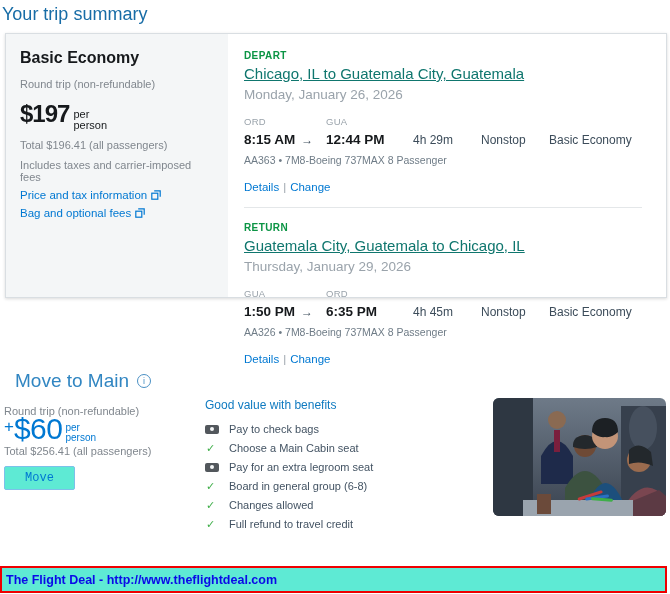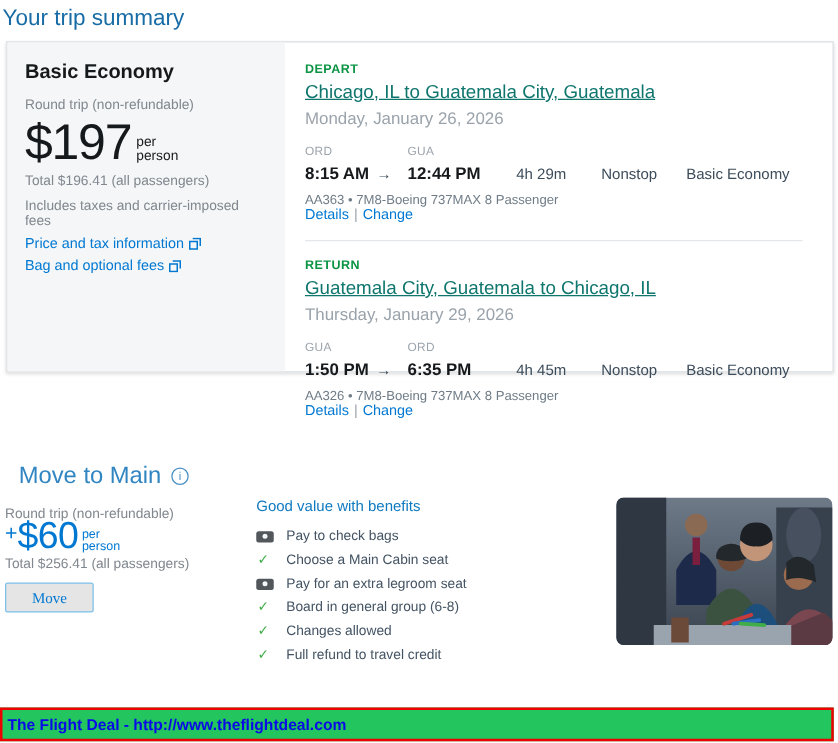--- a/index.html
+++ b/index.html
@@ -9,78 +9,78 @@
   .page-title { position:absolute; left:2px; top:4px; font-size:18px; font-weight:400; color:#176ca6; }
 
   
   .trip-card { position:absolute; left:5px; top:33px; width:662px; height:265px; background:#fff;
     border:1px solid #d9dee2; box-shadow:0 1px 3px rgba(0,0,0,.15); display:flex; }
 
   .fare-panel { width:222px; background:#f4f6f7; padding:13px 14px; flex:0 0 auto; }
   .fare-name { font-size:16px; font-weight:700; color:#16191c; margin-top:2px; }
   .trip-type { font-size:11px; color:#80878e; margin-top:11px; }
   .price-row { display:flex; margin-top:6px; color:#16191c; }
-  .price-big { font-size:40px; line-height:36px; font-weight:400; letter-spacing:-1px; }
+  .price-big { font-size:24px; line-height:36px; font-weight:700; letter-spacing:-1px; }
   .per-block { font-size:11px; line-height:11px; margin-left:4px; padding-top:13px; color:#16191c; }
   .muted { font-size:11px; color:#80878e; }
   .fare-total { margin-top:7px; }
   .fare-note { margin-top:8px; }
   .fare-link { display:flex; align-items:center; gap:4px; margin-top:6px; font-size:11.5px; color:#0078d2; cursor:pointer; }
   .ext-icon { width:10px; height:10px; display:inline-block; }
 
   .flights-panel { flex:1; padding:16px 14px 12px 16px; position:relative; }
   .seg-dir { font-size:10px; font-weight:700; letter-spacing:.4px; color:#0b9444; }
   .seg-route { font-size:15px; color:#0f766e; margin-top:4px; cursor:default;text-decoration:underline; }
   .seg-date { font-size:13.5px; color:#9aa3ab; margin-top:5px; }
   .seg-cols { display:flex; }
   .labels-row { margin-top:14px; }
   .times-row { margin-top:3px; align-items:baseline;justify-content:space-between; }
   .c1 { width:82px; } .c2 { width:87px; } .c3 { width:68px; } .c4 { width:68px; } .c5 { flex:1; }
   .code-lbl { font-size:9.5px; color:#9aa3ab; letter-spacing:.3px; }
   .time { font-size:13.5px; font-weight:700; color:#16191c; }
   .arrow { font-size:12px; color:#3c4c5a; font-weight:400; margin-left:6px; }
   .seg-meta { font-size:12px; color:#3c4c5a; }
   .flight-info { font-size:10.5px; color:#6f7c87; margin-top:6px; }
-  .seg-links { margin-top:0; font-size:11.5px; }
+  .seg-links { margin-top:15px; font-size:11.5px; }
   .seg-links .lnk { color:#0078d2; cursor:pointer; }
   .seg-links .sep { color:#9aa3ab; margin:0 4px; }
   .seg-divider { border:none; border-top:1px solid #e4e7e9; margin:14px 10px 14px 0; }
 
   
   .upsell { position:absolute; left:4px; top:362px; width:663px; height:198px; }
   .upsell-head { position:absolute; left:0; top:8px; display:flex; align-items:center; gap:8px;
     font-size:19px; color:#3186c2;margin-left:11px; }
   .info-icon { width:14px; height:14px; border:1px solid #4a90c4; border-radius:50%; color:#4a90c4;
     font-size:9px; line-height:12px; text-align:center; display:inline-block; cursor:pointer; }
   .up-triptype { position:absolute; left:0; top:43px; font-size:11px; color:#80878e; }
   .up-price { position:absolute; left:0; top:51px; display:flex; color:#0078d2; }
   .plus { font-size:17px; padding-top:4px; }
   .up-big { font-size:30px; line-height:32px; font-weight:400; letter-spacing:-.5px; }
   .up-per { font-size:10px; line-height:10px; margin-left:3px; padding-top:10px; color:#0078d2; }
   .up-total { position:absolute; left:0; top:83px; font-size:11px; color:#80878e; }
-  .move-btn { position:absolute; left:0; top:104px; width:71px; height:24px; background:#e5e5e5;
+  .move-btn { position:absolute; left:0; top:104px; width:71px; height:24px; background:#5eead4;
     border:1px solid #7cc0ea; border-radius:2px; color:#0078d2; font-size:12px;
-    font-family:Liberation Serif, serif; cursor:pointer; }
+    font-family:Liberation Mono, monospace; cursor:pointer; }
 
   .benefits { position:absolute; left:201px; top:36px; }
   .benefits-title { font-size:12px; color:#0f7ac0; margin-bottom:11px; }
   .benefit { display:flex; align-items:center; gap:10px; margin-bottom:8px; height:11px; }
   .b-icon { flex:0 0 14px; height:10px; position:relative; }
   .b-icon[data-icon="pay"] { width:14px; height:9px; background:#52575c; border-radius:2px; margin-top:1px; }
   .b-icon[data-icon="pay"]::after { content:""; position:absolute; left:5px; top:2.5px; width:4px; height:4px;
     background:#f4f6f7; border-radius:50%; }
   .b-icon[data-icon="check"]::before { content:"\2713"; color:#3fae49; font-size:11px; line-height:10px;
     position:absolute; left:1px; top:0; }
   .b-label { font-size:11px; color:#435363; white-space:nowrap; }
 
   .cabin-photo { position:absolute; left:489px; top:36px; width:173px; height:118px; border-radius:6px;
     overflow:hidden; display:block; }
 
   
-  .deal-banner { position:absolute; left:0; top:566px; width:667px; height:27px; background:#22c55e;
+  .deal-banner { position:absolute; left:0; top:566px; width:667px; height:27px; background:#5eead4;
     border:2px solid #ef0000; display:flex; align-items:center; padding-left:4px; }
   .deal-link { font-size:12.5px; font-weight:700; color:#0a0ae8; text-decoration:none; cursor:pointer; }
 </style>
 </head>
 <body>
 
 <h1 class="page-title">Your trip summary</h1>
 
 <div class="trip-card">
 

